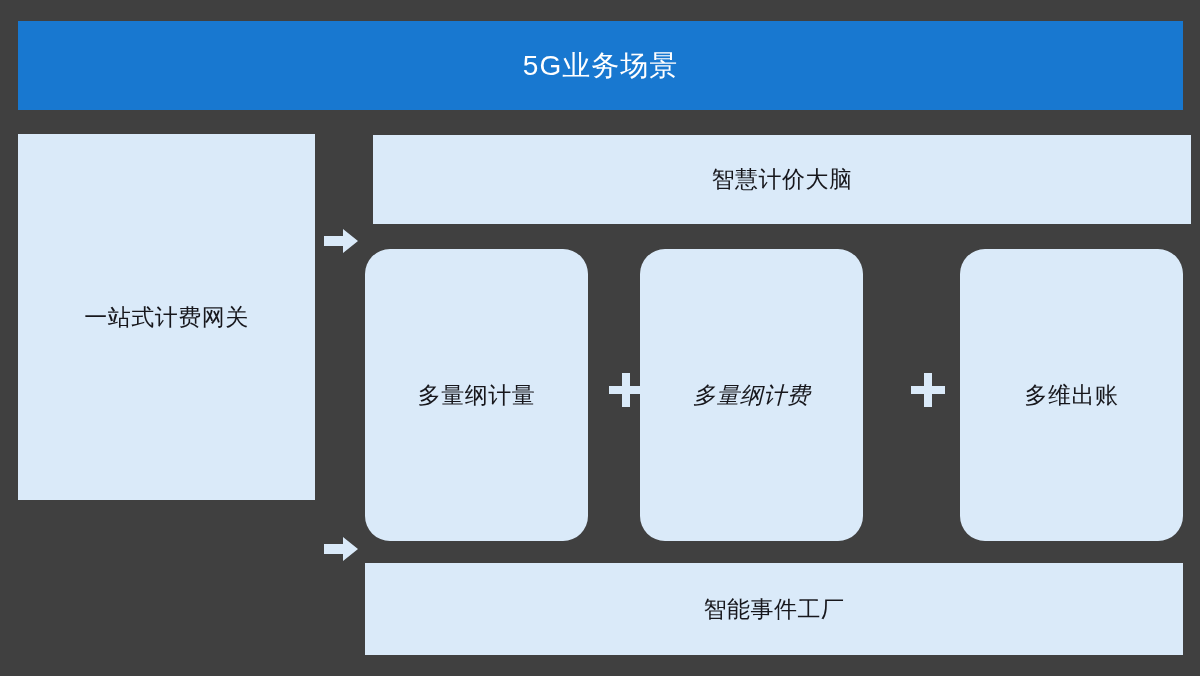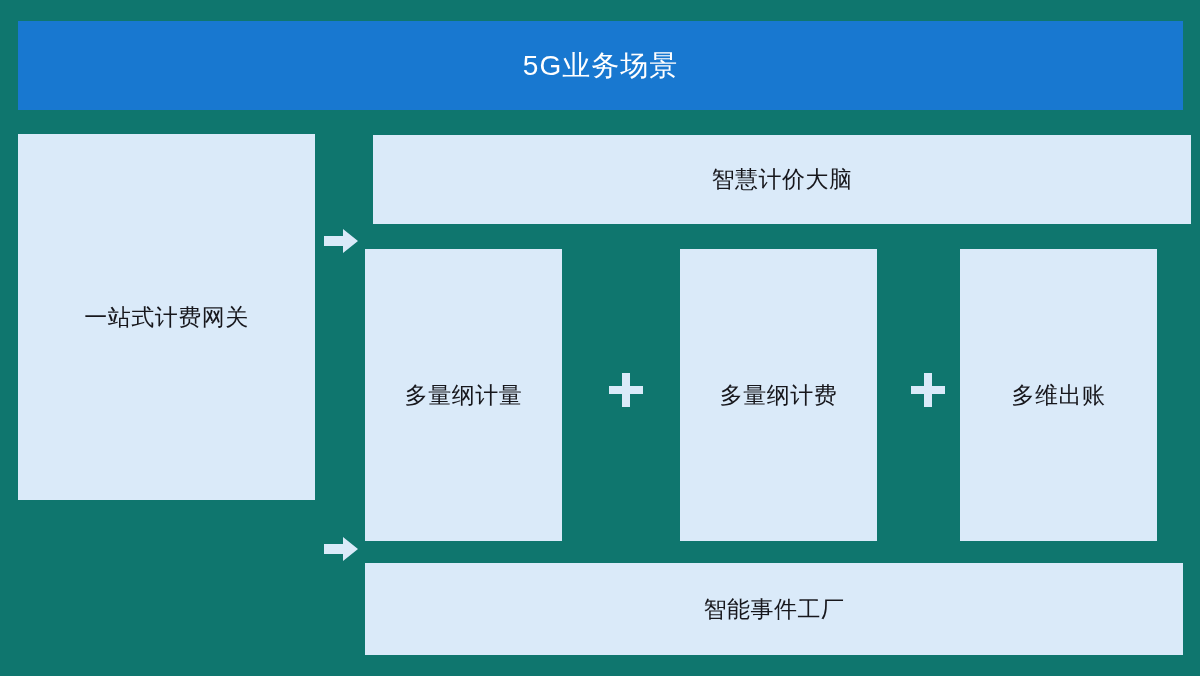--- a/index.html
+++ b/index.html
@@ -12,21 +12,21 @@
     width: 1200px;
     height: 676px;
     font-family: "Liberation Sans", "DejaVu Sans", sans-serif;
     overflow: hidden;
   }
 
   #canvas {
     position: relative;
     width: 1200px;
     height: 676px;
-    background: #0f766e;
+    background: #404040;
   }
 
   
   .title-bar {
     position: absolute;
     left: 18px;
     top: 21px;
     width: 1165px;
     height: 89px;
     background: #1878d0;
@@ -78,25 +78,26 @@
   .factory {
     left: 365px;
     top: 563px;
     width: 818px;
     height: 92px;
   }
 
   
   .cap {
     top: 249px;
-    width: 197px;
+    width: 223px;
     height: 292px;
+    border-radius: 25px;
   }
   .cap-1 { left: 365px; }
-  .cap-2 { left: 680px; }
+  .cap-2 { left: 640px; font-style: italic; }
   .cap-3 { left: 960px; }
 
   
   .plus {
     position: absolute;
     width: 34px;
     height: 34px;
     top: 373px;
   }
   .plus-1 { left: 609px; }

